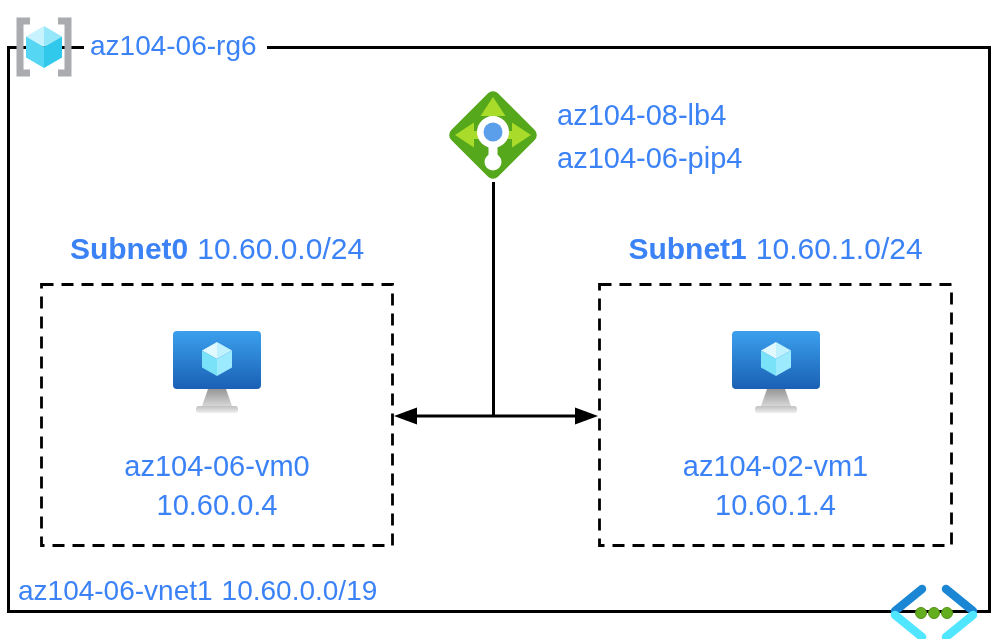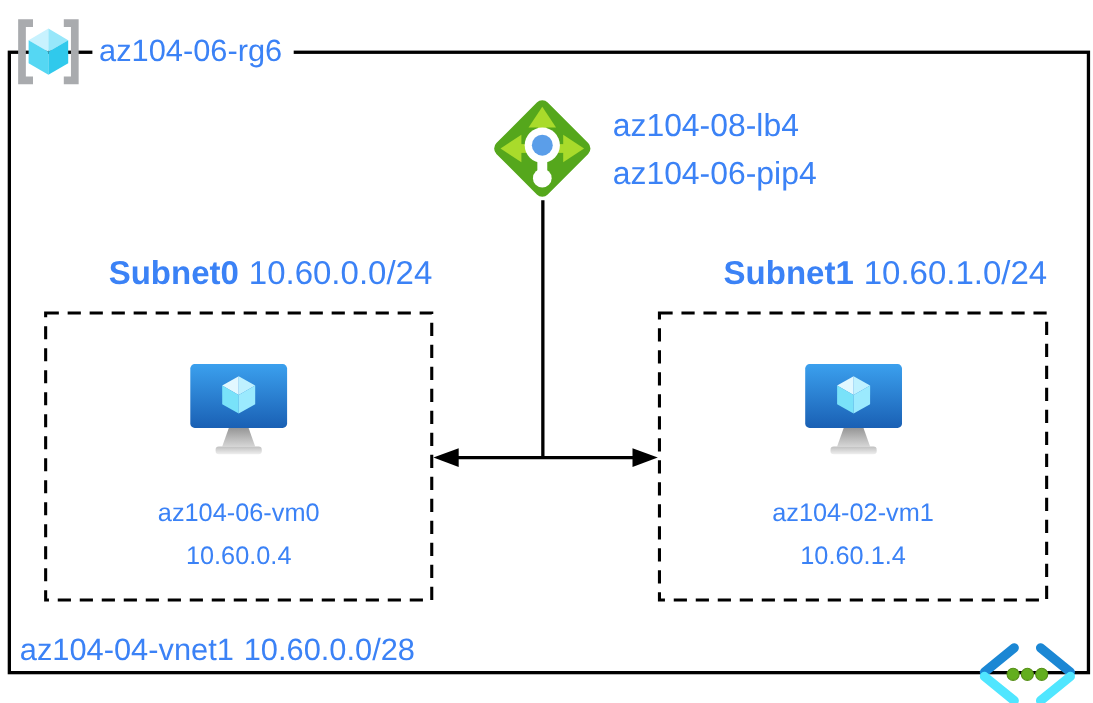--- a/index.html
+++ b/index.html
@@ -13,26 +13,26 @@
     border:3px solid #000;box-sizing:border-box;background:transparent;
   }
   .lines-layer{left:0;top:0;width:994px;height:639px;}
   .rg-label{
     left:84px;top:15px;background:#ffffff;padding:2px 10px 2px 6px;
     font-size:28px;line-height:32px;white-space:nowrap;
   }
   .lb-label{left:557px;font-size:29px;line-height:32px;white-space:nowrap;}
   .lb-label.l1{top:86px;}
   .lb-label.l2{top:129px;text-align:center;}
-  .subnet-label{top:219px;text-align:right;font-size:30px;white-space:nowrap;}
+  .subnet-label{top:219px;text-align:center;font-size:30px;white-space:nowrap;}
   .subnet-label .sname{font-weight:bold;}
   .subnet-label .scidr{margin-left:9px;}
   .subnet0-label{left:41px;width:352px;}
   .subnet1-label{left:599px;width:353px;}
-  .vm-label{text-align:center;font-size:23px;line-height:39px;}
+  .vm-label{text-align:center;font-size:29px;line-height:39px;}
   .vm0-label{left:41px;width:352px;top:434px;}
   .vm1-label{left:599px;width:353px;top:434px;}
   .vnet-label{left:18px;top:562px;font-size:28px;white-space:nowrap;}
   .vnet-label .vcidr{margin-left:9px;}
   .icon{display:block;}
 </style>
 </head>
 <body>
 
 <div class="canvas">
@@ -133,21 +133,21 @@
   <div class="abs vm-label vm0-label">
     <div>az104-06-vm0</div>
     <div>10.60.0.4</div>
   </div>
   <div class="abs vm-label vm1-label">
     <div>az104-02-vm1</div>
     <div>10.60.1.4</div>
   </div>
 
   <div class="abs vnet-label">
-    <span>az104-04-vnet1</span><span class="vcidr">10.60.0.0/28</span>
+    <span>az104-06-vnet1</span><span class="vcidr">10.60.0.0/19</span>
   </div>
 
   <svg class="abs icon" style="left:889px;top:568px" width="90" height="64" viewBox="0 0 90 64">
     <g fill="none" stroke-linecap="round" stroke-width="8.5">
       <line x1="33" y1="8" x2="6" y2="30" stroke="#1B87D4"></line>
       <line x1="6" y1="34" x2="33" y2="56" stroke="#50E6FF"></line>
       <line x1="57" y1="8" x2="84" y2="30" stroke="#1B87D4"></line>
       <line x1="84" y1="34" x2="57" y2="56" stroke="#50E6FF"></line>
     </g>
     <g fill="#63AE1E" stroke="#568F17" stroke-width="1">

